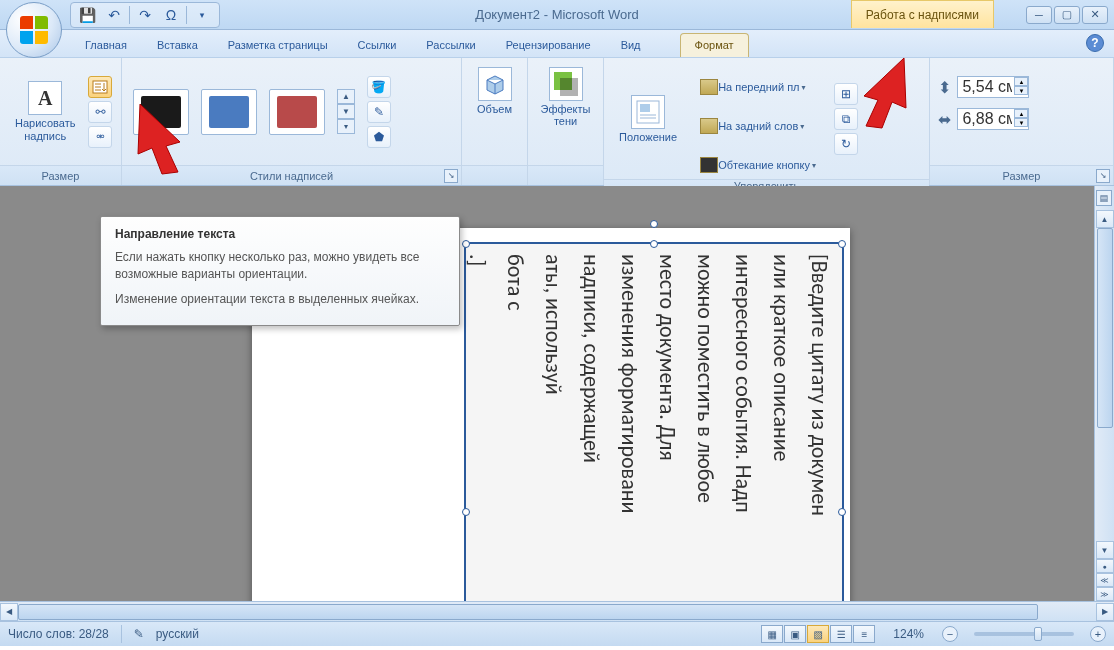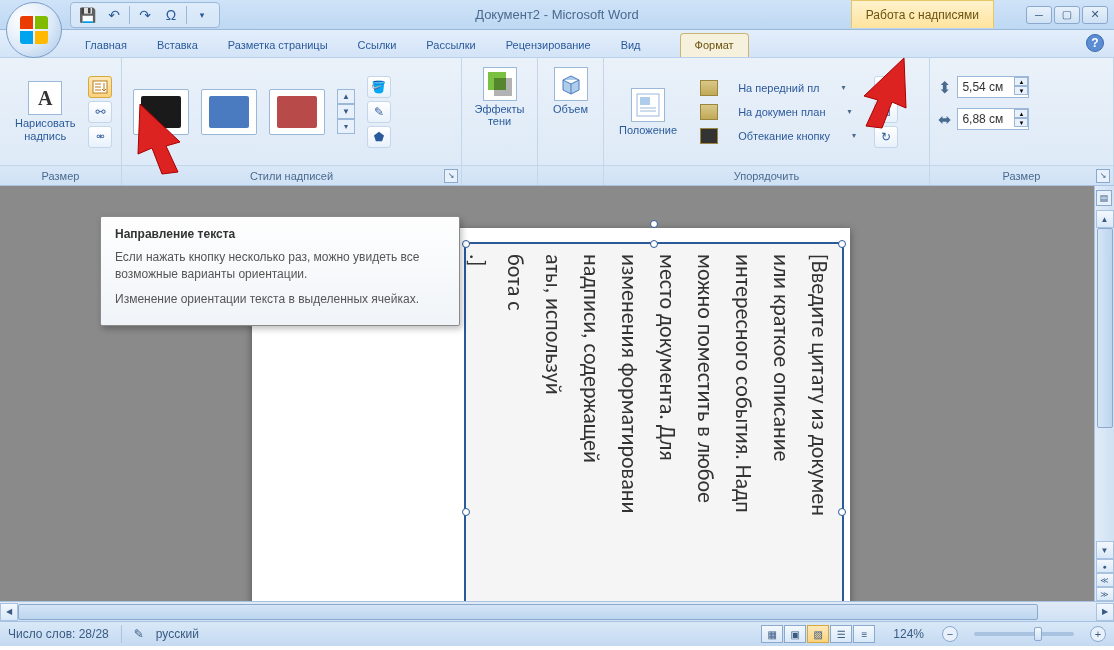--- a/index.html
+++ b/index.html
@@ -35,26 +35,26 @@
 .bigicon { width: 34px; height: 34px; border: 1px solid #9bb8d9; background: #fff; display: flex; align-items: center; justify-content: center; font-size: 20px; }
 
 .smallstack { display: flex; flex-direction: column; gap: 3px; }
 .smallbtn { width: 24px; height: 22px; border: 1px solid #c4d6ea; background: linear-gradient(#fff,#e8f1fb); border-radius: 3px; display: flex; align-items: center; justify-content: center; font-size: 12px; color: #2b5a9b; }
 
 .style-swatch { width: 56px; height: 46px; border: 1px solid #9bb8d9; background: #fff; display: flex; align-items: center; justify-content: center; border-radius: 2px; margin: 0 3px; }
 .style-swatch .fill { width: 40px; height: 32px; border-radius: 2px; }
 .style-gallery-ctrl { display: flex; flex-direction: column; margin-left: 3px; }
 .style-gallery-ctrl .gbtn { width: 18px; height: 15px; border: 1px solid #9bb8d9; background: #e8f1fb; font-size: 8px; display: flex; align-items: center; justify-content: center; color: #3a5b82; }
 
-.arrange-item { display: flex; align-items: center; gap: 20px; font-size: 11px; color: #2b5a9b; padding: 2px 4px; border-radius: 2px; }
+.arrange-item { display: flex; align-items: center; gap: 0; font-size: 11px; color: #2b5a9b; padding: 2px 4px; border-radius: 2px; margin-top: 15px; }
 .arrange-icon { width: 18px; height: 16px; background: linear-gradient(#d9c98a,#c0a855); border: 1px solid #9b8640; }
 .dd { font-size: 8px; color: #4a6a8f; margin-left: 2px; }
 
 .size-row { display: flex; align-items: center; gap: 6px; }
-.size-input { width: 72px; height: 22px; border: 1px solid #9bb8d9; background: #fff; font-size: 12px; padding: 0 16px 0 4px; color: #333; position: relative; }
+.size-input { width: 72px; height: 22px; border: 1px solid #9bb8d9; background: #fff; font-size: 16px; padding: 0 16px 0 4px; color: #333; position: relative; }
 .spin { position: absolute; right: 1px; top: 1px; width: 14px; display: flex; flex-direction: column; }
 .spin div { height: 9px; border: 1px solid #9bb8d9; background: #e8f1fb; font-size: 6px; display: flex; align-items: center; justify-content: center; }
 
 
 .docarea { position: relative; height: 435px; background: #8a8a8a; overflow: hidden; }
 .page { position: absolute; left: 252px; top: 42px; width: 598px; height: 780px; background: #fff; box-shadow: 0 2px 8px rgba(0,0,0,.4); }
 .textbox { position: absolute; left: 212px; top: 14px; width: 380px; height: 540px; border: 2px solid #2b5a9b; background: #f5f5f5; }
 .textbox .handle { position: absolute; width: 8px; height: 8px; background: #fff; border: 1px solid #2b5a9b; border-radius: 50%; }
 .h-tl{left:-4px;top:-4px}.h-tr{right:-4px;top:-4px}
 .h-t{left:50%;top:-4px;margin-left:-4px}.h-l{left:-4px;top:50%;margin-top:-4px}.h-r{right:-4px;top:50%;margin-top:-4px}
@@ -191,43 +191,43 @@
             <span>⬟</span>
           </div>
       </div>
     </div>
     <div class="group-label">
       <span>Стили надписей</span>
       <div class="launcher">↘</div>
     </div>
   </div>
 
-  <div class="group" style="width:76px">
-    <div class="group-body" style="flex-direction:column;gap:2px">
-      <div class="bigbtn">
-        <div class="bigicon" style="position:relative">
-          <div style="width:18px;height:18px;background:#7ac142;position:absolute;left:4px;top:4px"></div>
-          <div style="width:18px;height:18px;background:rgba(0,0,0,.3);position:absolute;left:10px;top:10px"></div>
-        </div>
-        <span style="white-space:pre-line;line-height:1.1">Эффекты
-тени</span>
-      </div>
-    </div>
-    <div class="group-label">&nbsp;</div>
-  </div>
-
   <div class="group" style="width:66px">
     <div class="group-body" style="flex-direction:column">
       <div class="bigbtn">
         <div class="bigicon">
           <svg width="24" height="24">
               <path d="M4 8 L12 4 L20 8 L20 18 L12 22 L4 18 Z M4 8 L12 12 L20 8 M12 12 L12 22" fill="#aecdea" stroke="#4a7bc0"></path>
             </svg>
         </div>
         <span>Объем</span>
+      </div>
+    </div>
+    <div class="group-label">&nbsp;</div>
+  </div>
+
+  <div class="group" style="width:76px">
+    <div class="group-body" style="flex-direction:column;gap:2px">
+      <div class="bigbtn">
+        <div class="bigicon" style="position:relative">
+          <div style="width:18px;height:18px;background:#7ac142;position:absolute;left:4px;top:4px"></div>
+          <div style="width:18px;height:18px;background:rgba(0,0,0,.3);position:absolute;left:10px;top:10px"></div>
+        </div>
+        <span style="white-space:pre-line;line-height:1.1">Эффекты
+тени</span>
       </div>
     </div>
     <div class="group-label">&nbsp;</div>
   </div>
 
   <div class="group" style="width:326px">
     <div class="group-body">
       <div class="bigbtn">
         <div class="bigicon">
           <svg width="26" height="26">
@@ -240,21 +240,21 @@
         <span>Положение</span>
       </div>
       <div style="display:flex;flex-direction:column;gap:4px;margin-left:6px">
         <div class="arrange-item">
           <div class="arrange-icon"></div>
           <span>На передний пл</span>
             <span class="dd">▾</span>
         </div>
         <div class="arrange-item">
           <div class="arrange-icon"></div>
-          <span>На докумен план</span>
+          <span>На задний слов</span>
             <span class="dd">▾</span>
         </div>
         <div class="arrange-item">
           <div class="arrange-icon" style="background:#333"></div>
           <span>Обтекание кнопку</span>
             <span class="dd">▾</span>
         </div>
       </div>
       <div class="smallstack" style="margin-left:8px">
         <div class="smallbtn">

